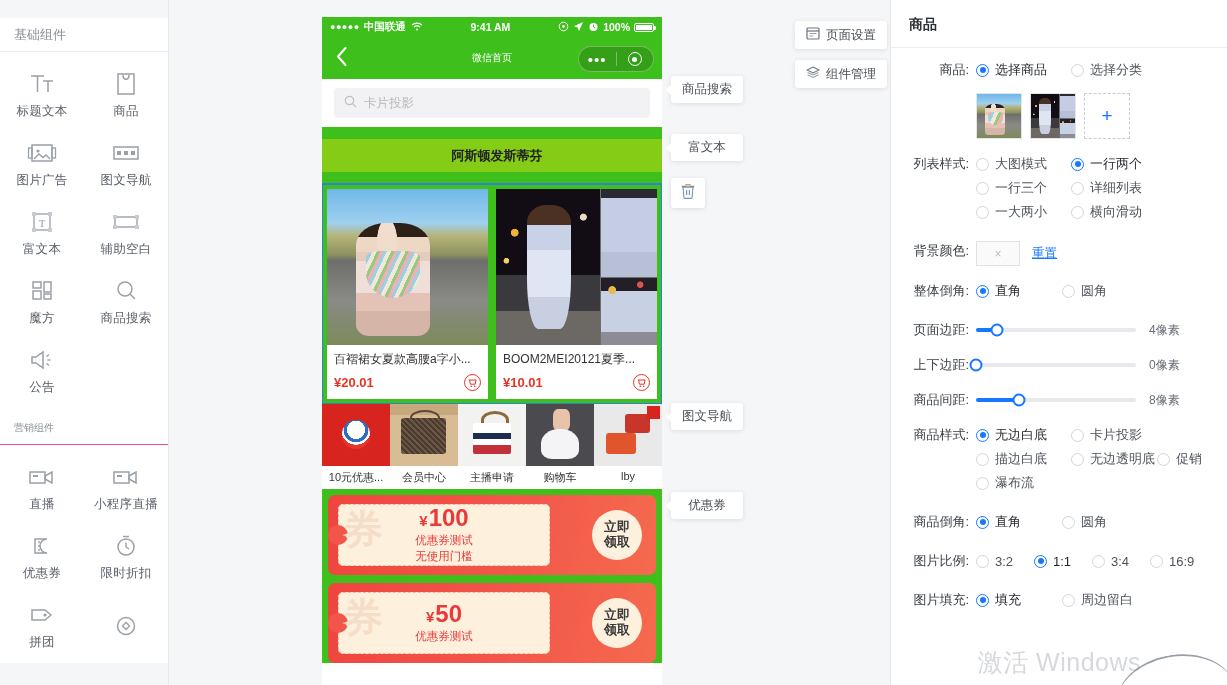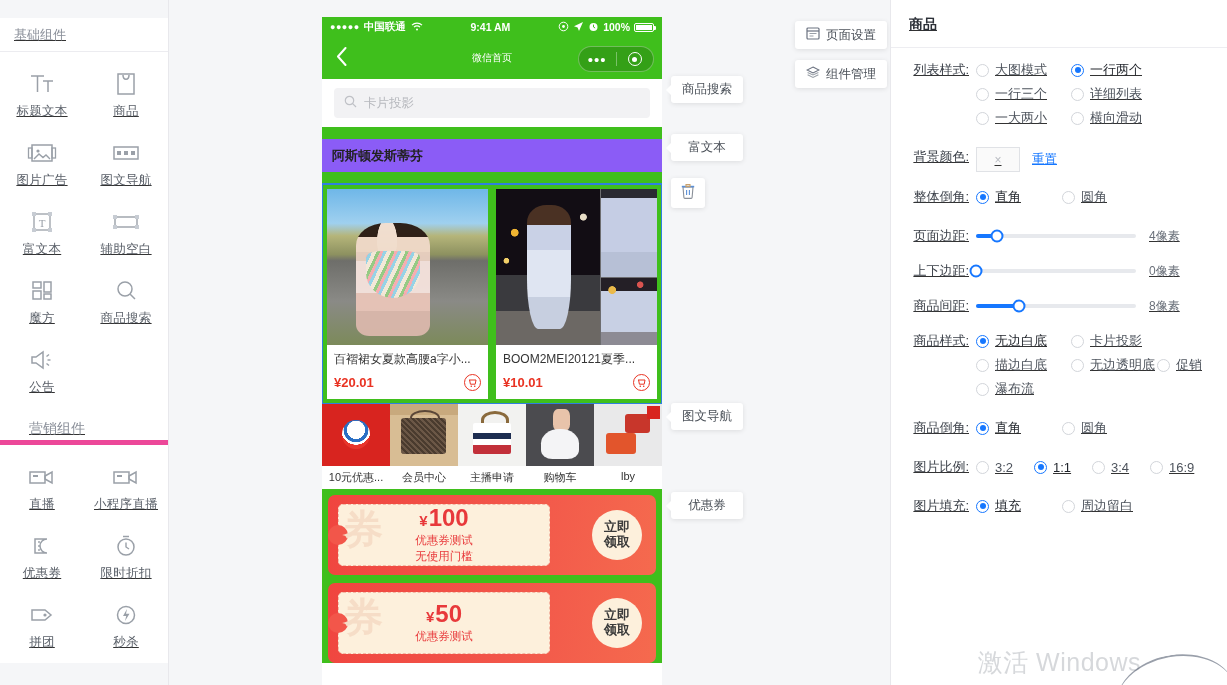--- a/index.html
+++ b/index.html
@@ -3,21 +3,21 @@
 <meta charset="utf-8">
 <style>
   * { box-sizing: border-box; margin: 0; padding: 0; }
   html, body {
     width: 1227px; height: 685px;
     overflow: hidden;
     font-family: "Liberation Sans", "DejaVu Sans", sans-serif;
     background: #f5f6f8;
     color: #333;
   }
-  .app { position: relative; width: 1227px; height: 536px; display: flex; text-decoration: underline; }
+  .app { position: relative; width: 1227px; height: 536px; display: flex; }
 
   
   .sidebar {
     width: 169px; height: 685px;
     background: #ffffff;
     border-right: 1px solid #e8e8ec;
     position: relative;
     overflow: hidden;
   }
   .sb-top-gap { height: 18px; background: #f5f6f8; }
@@ -36,23 +36,23 @@
     width: 84px; height: 69px;
     display: flex; flex-direction: column;
     align-items: center; justify-content: center;
     cursor: pointer;
   }
   .sb-ico { height: 30px; display: flex; align-items: center; justify-content: center; }
   .sb-ico svg { display: block; }
   .sb-label { font-size: 12.5px; color: #5a6069; margin-top: 4px; letter-spacing: .3px; }
   .sb-sec2-title {
     height: 40px; line-height: 46px;
-    padding-left: 29px;
-    font-size: 14px; color: #8a8f99;
-    border-bottom: 5px solid #ec4899;
+    padding-left: 14px;
+    font-size: 10px; color: #8a8f99;
+    border-bottom: 1px solid #ec4899;
   }
   .sb-bottom-fade { position:absolute; bottom:0; left:0; width:169px; height:22px; background:#f5f6f8; }
 
   
   .canvas {
     flex: 1; position: relative;
     background: #f5f6f8;
     height: 685px;
   }
   .phone {
@@ -112,22 +112,22 @@
     height: 30px; background: #f2f2f4; border-radius: 4px;
     display: flex; align-items: center; padding: 0 10px;
   }
   .search-box .mag { margin-right: 7px; }
   .search-box span { font-size: 12.5px; color: #b6b8bd; }
 
   .green-band { height: 12px; background: #3fbf1c; }
 
   
   .w-rich {
-    background:#8b5cf6; height: 33px; display:flex; align-items:center;
-    padding-left: 10px; font-size: 13px; color: #222; font-weight: 600;
+    background:#84cc16; height: 33px; display:flex; align-items:center;
+    padding-left: 10px; font-size: 13px; color: #222; font-weight: 600; justify-content: center;
   }
 
   
   .w-goods {
     background: #3fbf1c;
     padding: 4px;
     border: 1px solid #2f7fe0;
     outline: 1px solid #2f7fe0;
   }
   .goods-row { display:flex; gap: 8px; }
@@ -512,29 +512,20 @@
         <span class="sb-label">限时折扣</span>
       </div>
       <div class="sb-item">
         <span class="sb-ico">
           <svg width="28" height="22" viewBox="0 0 28 22">
               <path d="M4 6h13l6 5-6 5H4z" fill="none" stroke="#9aa0a8" stroke-width="1.5"></path>
               <circle cx="17" cy="11" r="1.6" fill="#9aa0a8"></circle>
             </svg>
         </span>
         <span class="sb-label">拼团</span>
-      </div>
-      <div class="sb-item">
-        <span class="sb-ico">
-          <svg width="26" height="26" viewBox="0 0 26 26">
-              <circle cx="13" cy="13" r="8.5" fill="none" stroke="#9aa0a8" stroke-width="1.5"></circle>
-              <path d="M14 7l-4 7h3.2l-1.2 5 4.5-7.2H13z" fill="#9aa0a8"></path>
-            </svg>
-        </span>
-        <span class="sb-label">秒杀</span>
       </div>
       <div class="sb-item">
         <span class="sb-ico">
           <svg width="26" height="26" viewBox="0 0 26 26">
               <circle cx="13" cy="13" r="8.5" fill="none" stroke="#9aa0a8" stroke-width="1.5"></circle>
               <rect x="10.5" y="10.5" width="5" height="5" transform="rotate(45 13 13)" fill="none" stroke="#9aa0a8" stroke-width="1.3"></rect>
             </svg>
         </span>
       </div>
     </div>
@@ -762,20 +753,46 @@
     </div>
     <div class="flabel" style="left:502px; top:492px;">
       <span>优惠券</span>
     </div>
   </div>
 
   <div class="panel">
     <div class="panel-title">商品</div>
     <div class="panel-body">
 
+      <div class="row">
+        <div class="row-label">商品:</div>
+        <div class="row-ctrl">
+          <div class="opts">
+            <div class="opt on w95">
+              <span class="radio"></span>
+              <span class="lab">选择商品</span>
+            </div>
+            <div class="opt">
+              <span class="radio"></span>
+              <span class="lab">选择分类</span>
+            </div>
+          </div>
+          <div class="thumbs" style="margin-top:9px;">
+            <div class="thumb ph1"></div>
+            <div class="thumb ph2">
+              <span class="left"></span>
+                <span class="rt"></span>
+                <span class="rb"></span>
+            </div>
+            <div class="thumb-add">
+              <span>+</span>
+            </div>
+          </div>
+        </div>
+      </div>
 
       <div class="row">
         <div class="row-label">列表样式:</div>
         <div class="row-ctrl">
           <div class="opts">
             <div class="opt w95">
                 <span class="radio"></span>
                 <span class="lab">大图模式</span>
               </div>
             <div class="opt on">

